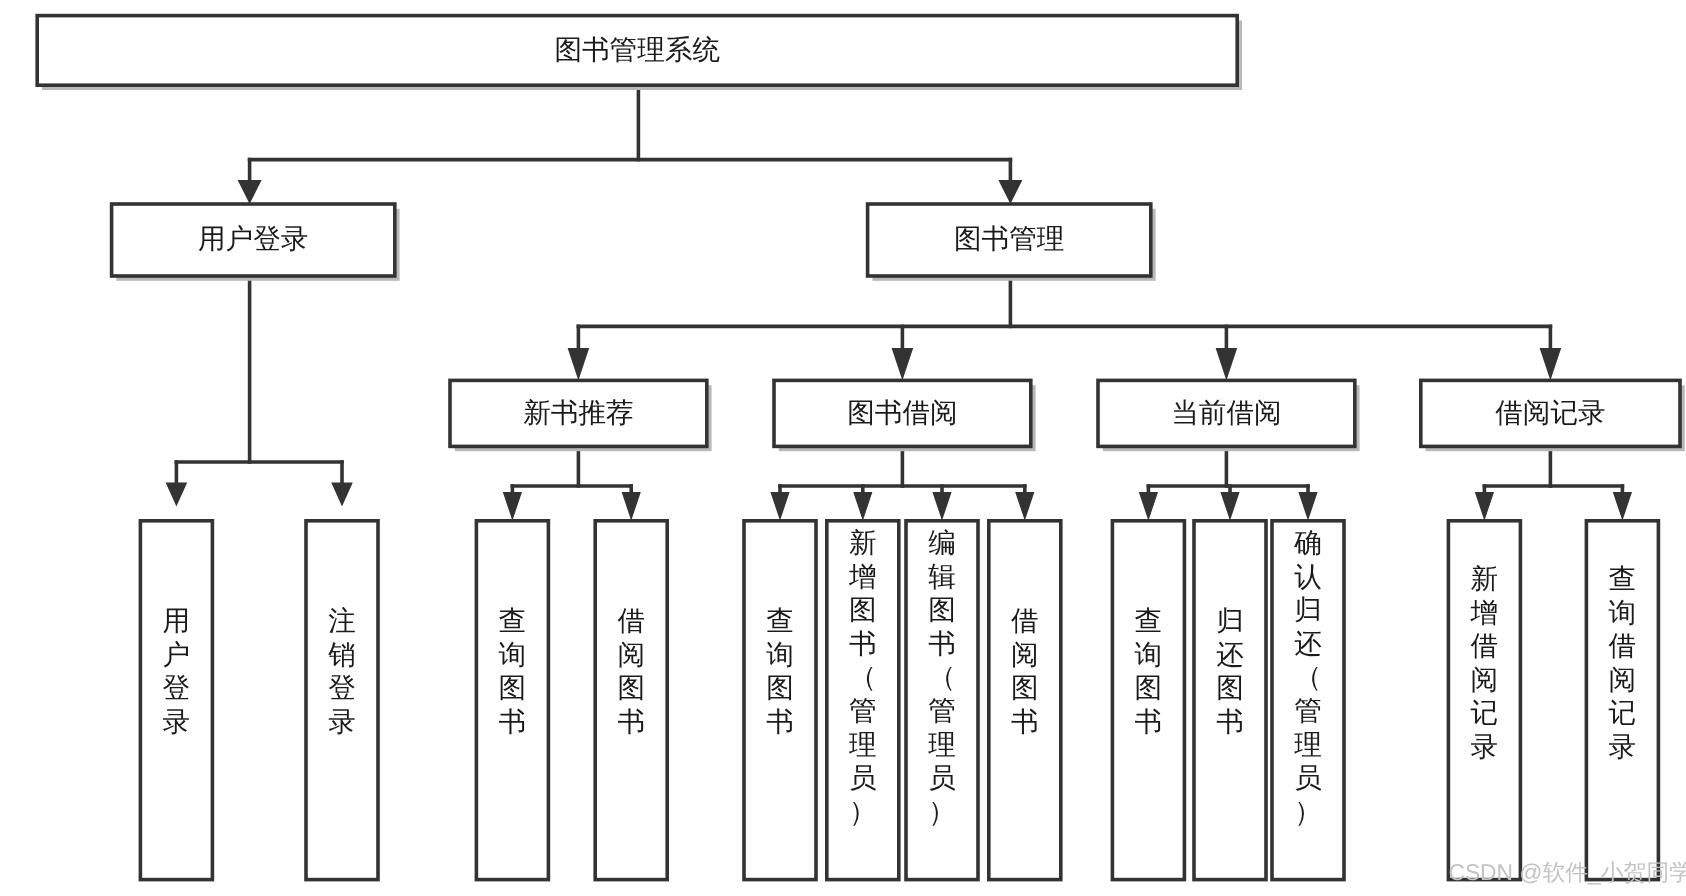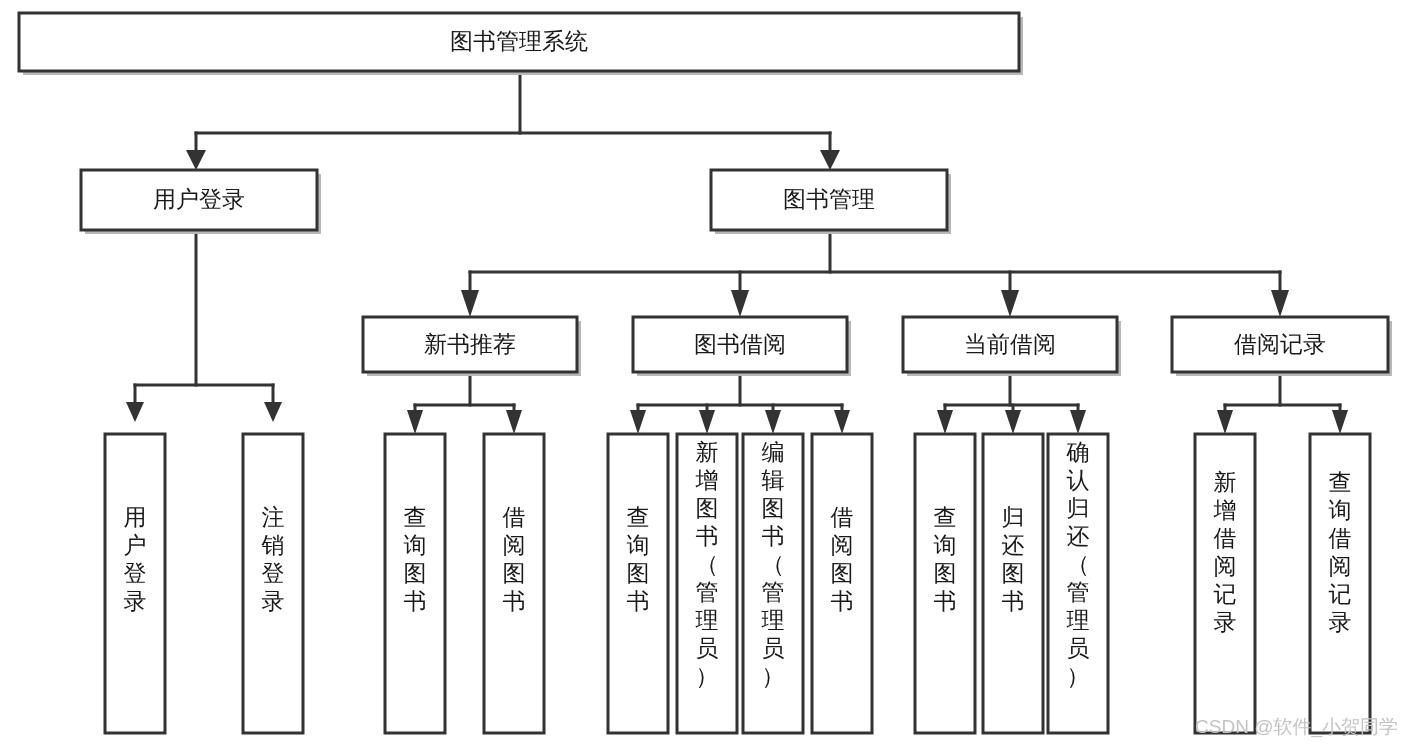--- a/index.html
+++ b/index.html
@@ -9,21 +9,21 @@
   }
   body {
     width: 1405px;
     height: 747px;
     font-family: "Liberation Sans", "DejaVu Sans", sans-serif;
     overflow: hidden;
     position: relative;
   }
   #diagram-root {
     position: absolute;
-    left: 0;
+    left: 12px;
     top: 0;
     width: 1282px;
     height: 747px;
   }
   svg.flow {
     display: block;
     width: 1405px;
     height: 747px;
   }
   .node-rect {

